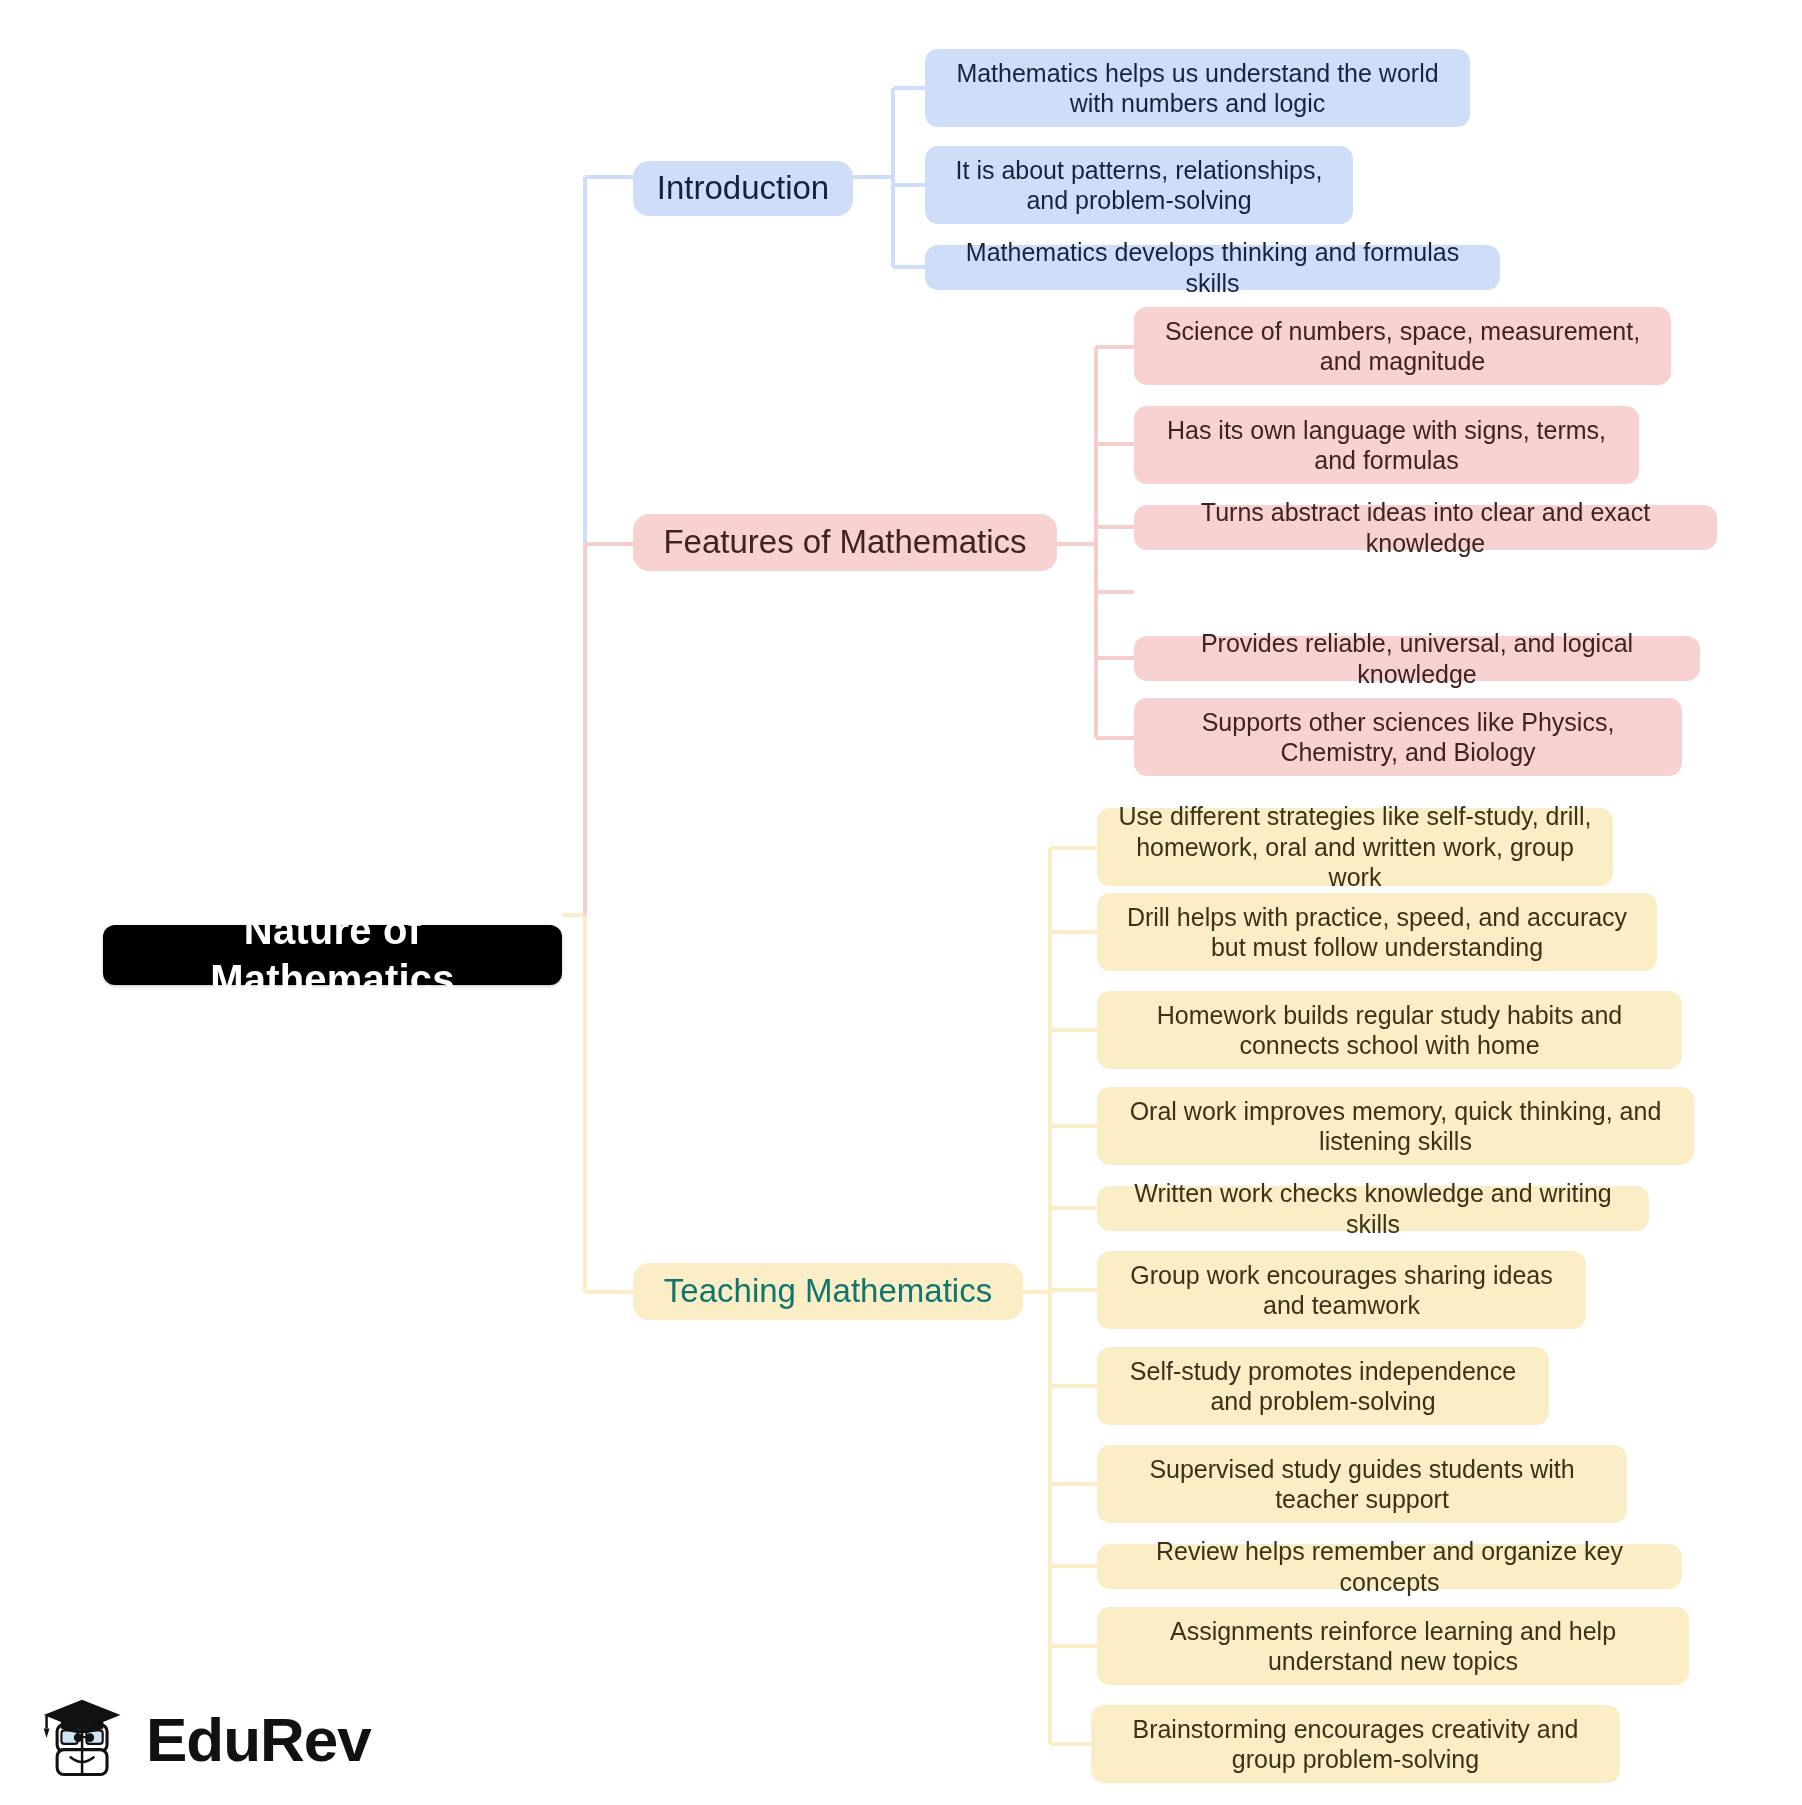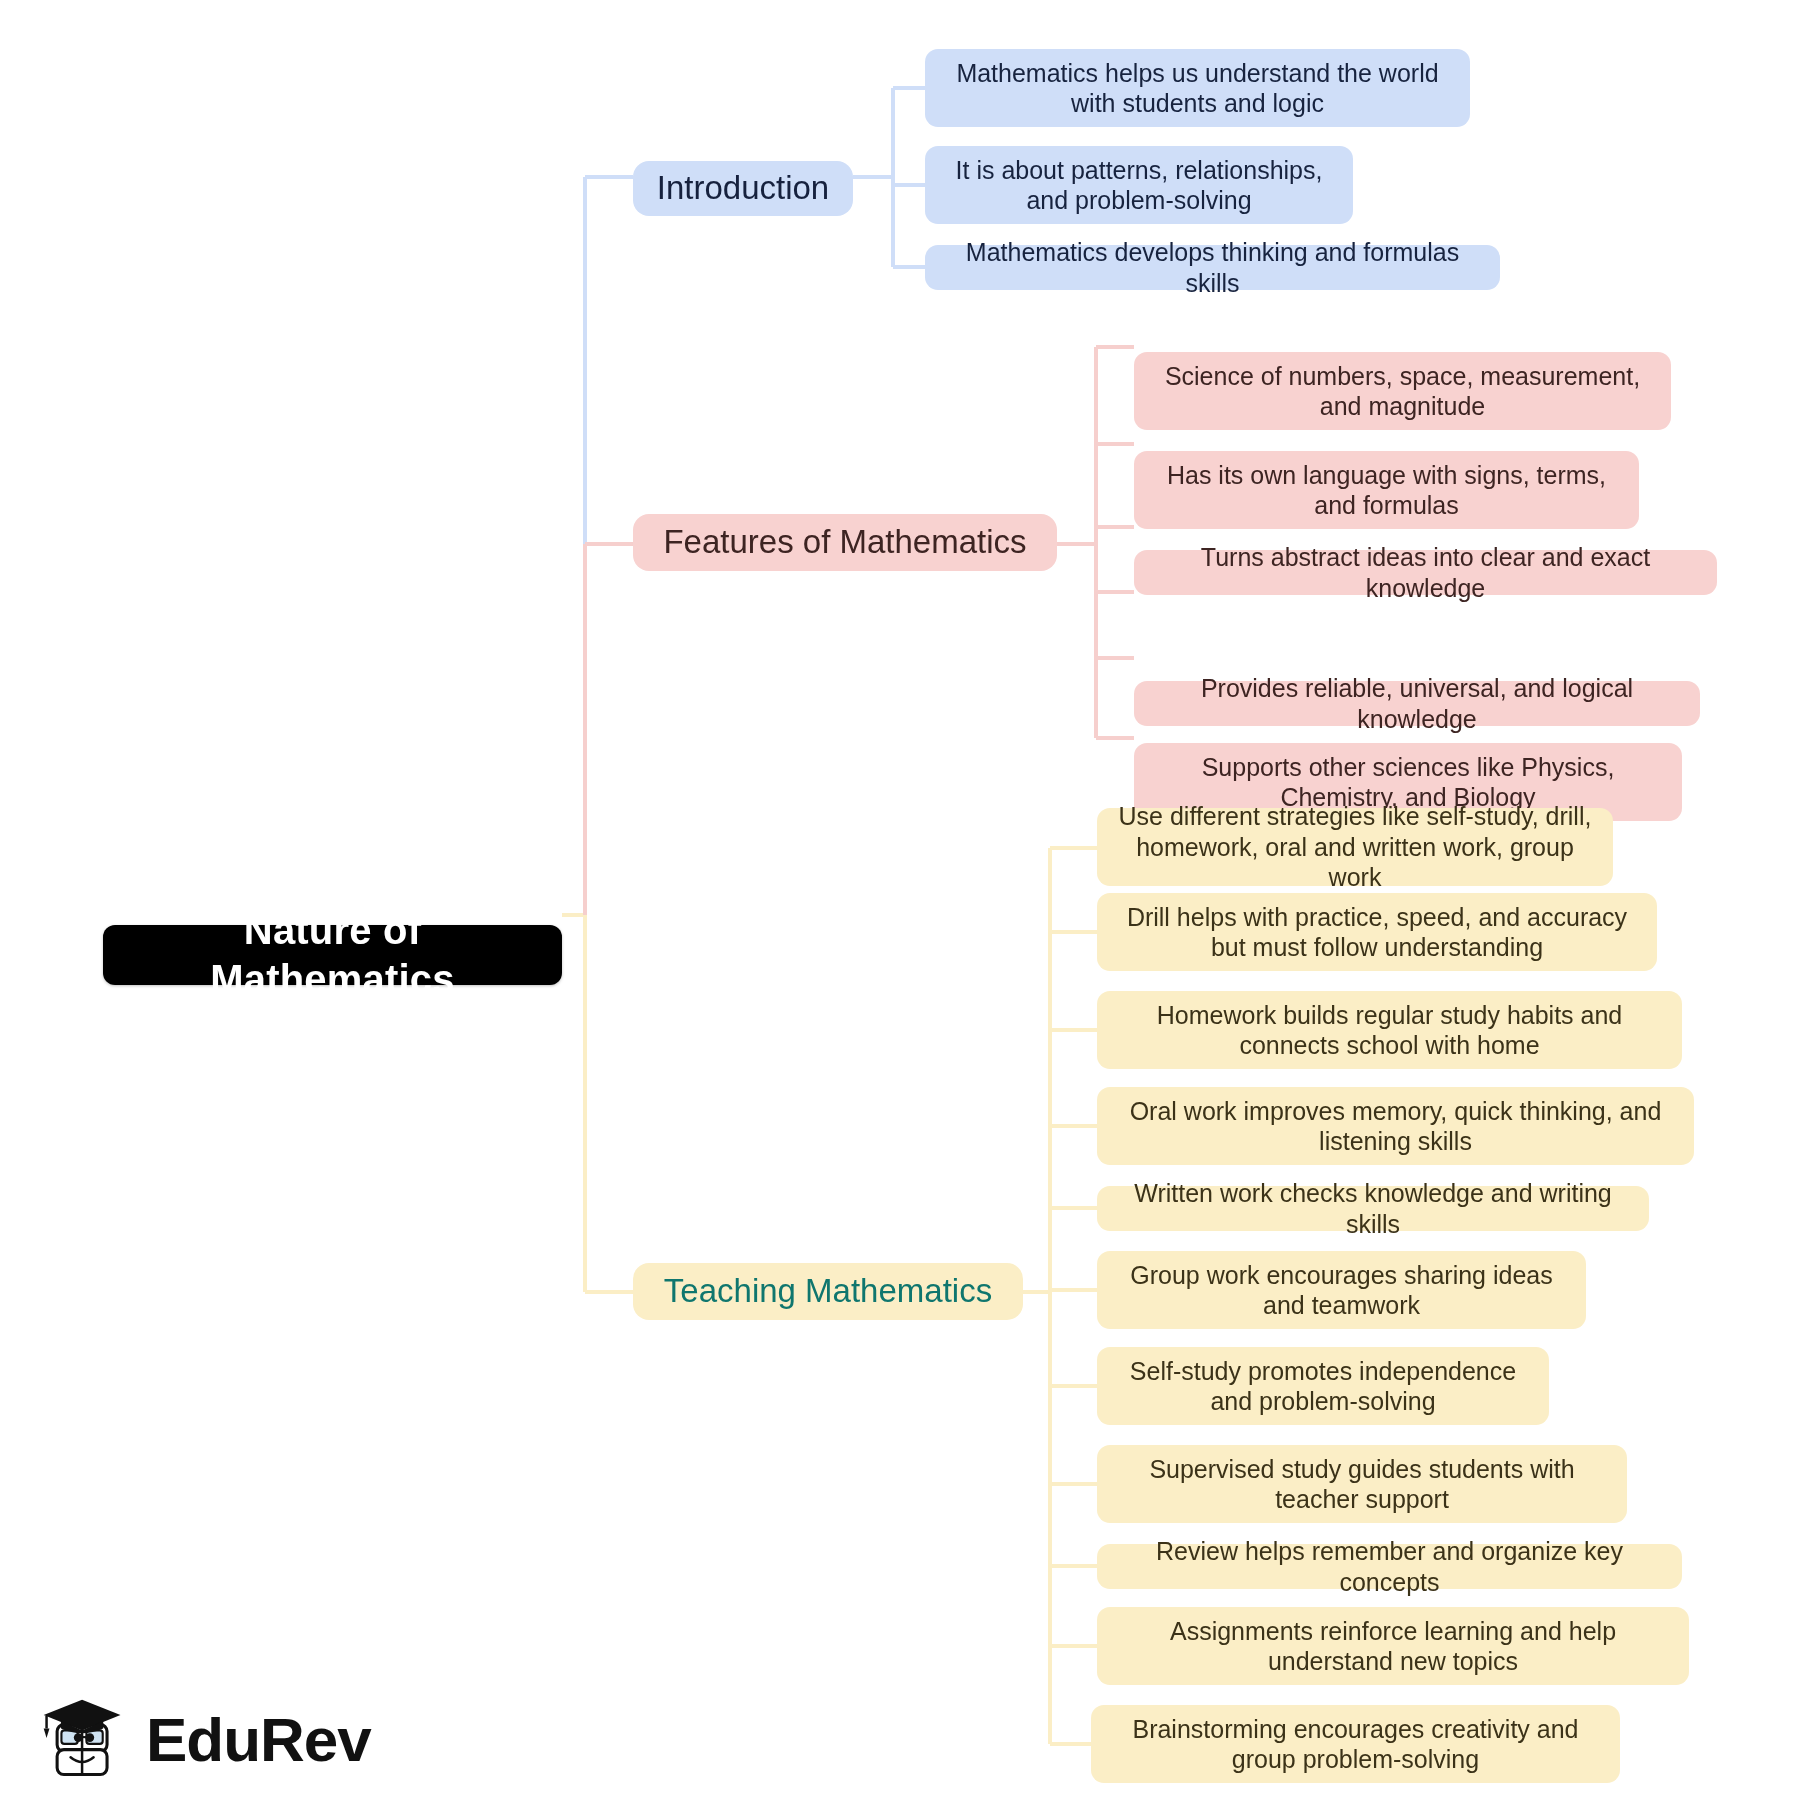--- a/index.html
+++ b/index.html
@@ -47,21 +47,21 @@
   .branch {
     font-size: 33px;
     border-radius: 16px;
   }
   .branch-intro { background: #cfdef8; color: #16213e; margin-top: 11px; }
   .branch-feat  { background: #f8d2d0; color: #3d2422; }
   .branch-teach { background: #fbeec6; color: #0f766e; }
 
   .leaf { font-size: 25px; border-radius: 13px; }
   .leaf-intro { background: #cfdef8; color: #17233f; }
-  .leaf-feat  { background: #f8d2d0; color: #3d2422; margin-top: 45px; }
+  .leaf-feat  { background: #f8d2d0; color: #3d2422; }
   .leaf-teach { background: #fbeec6; color: #3b3218; }
 
   
   #logo {
     position: absolute;
     left: 36px;
     top: 1690px;
     width: 330px;
     height: 100px;
     display: flex;
@@ -131,21 +131,21 @@
 
   <div class="node root" style="left:103px; top:885px; width:459px; height:60px;">
     <span>Nature of Mathematics</span>
   </div>
 
   <div class="node branch branch-intro" style="left:633px; top:150px; width:220px; height:55px;">
     <span>Introduction</span>
   </div>
 
   <div class="node leaf leaf-intro" style="left:925px; top:49px; width:545px; height:78px;">
-    <span>Mathematics helps us understand the world with students and logic</span>
+    <span>Mathematics helps us understand the world with numbers and logic</span>
   </div>
   <div class="node leaf leaf-intro" style="left:925px; top:146px; width:428px; height:78px;">
     <span>It is about patterns, relationships, and problem-solving</span>
   </div>
   <div class="node leaf leaf-intro" style="left:925px; top:245px; width:575px; height:45px;">
     <span>Mathematics develops thinking and formulas skills</span>
   </div>
 
   <div class="node branch branch-feat" style="left:633px; top:514px; width:424px; height:57px;">
     <span>Features of Mathematics</span>

